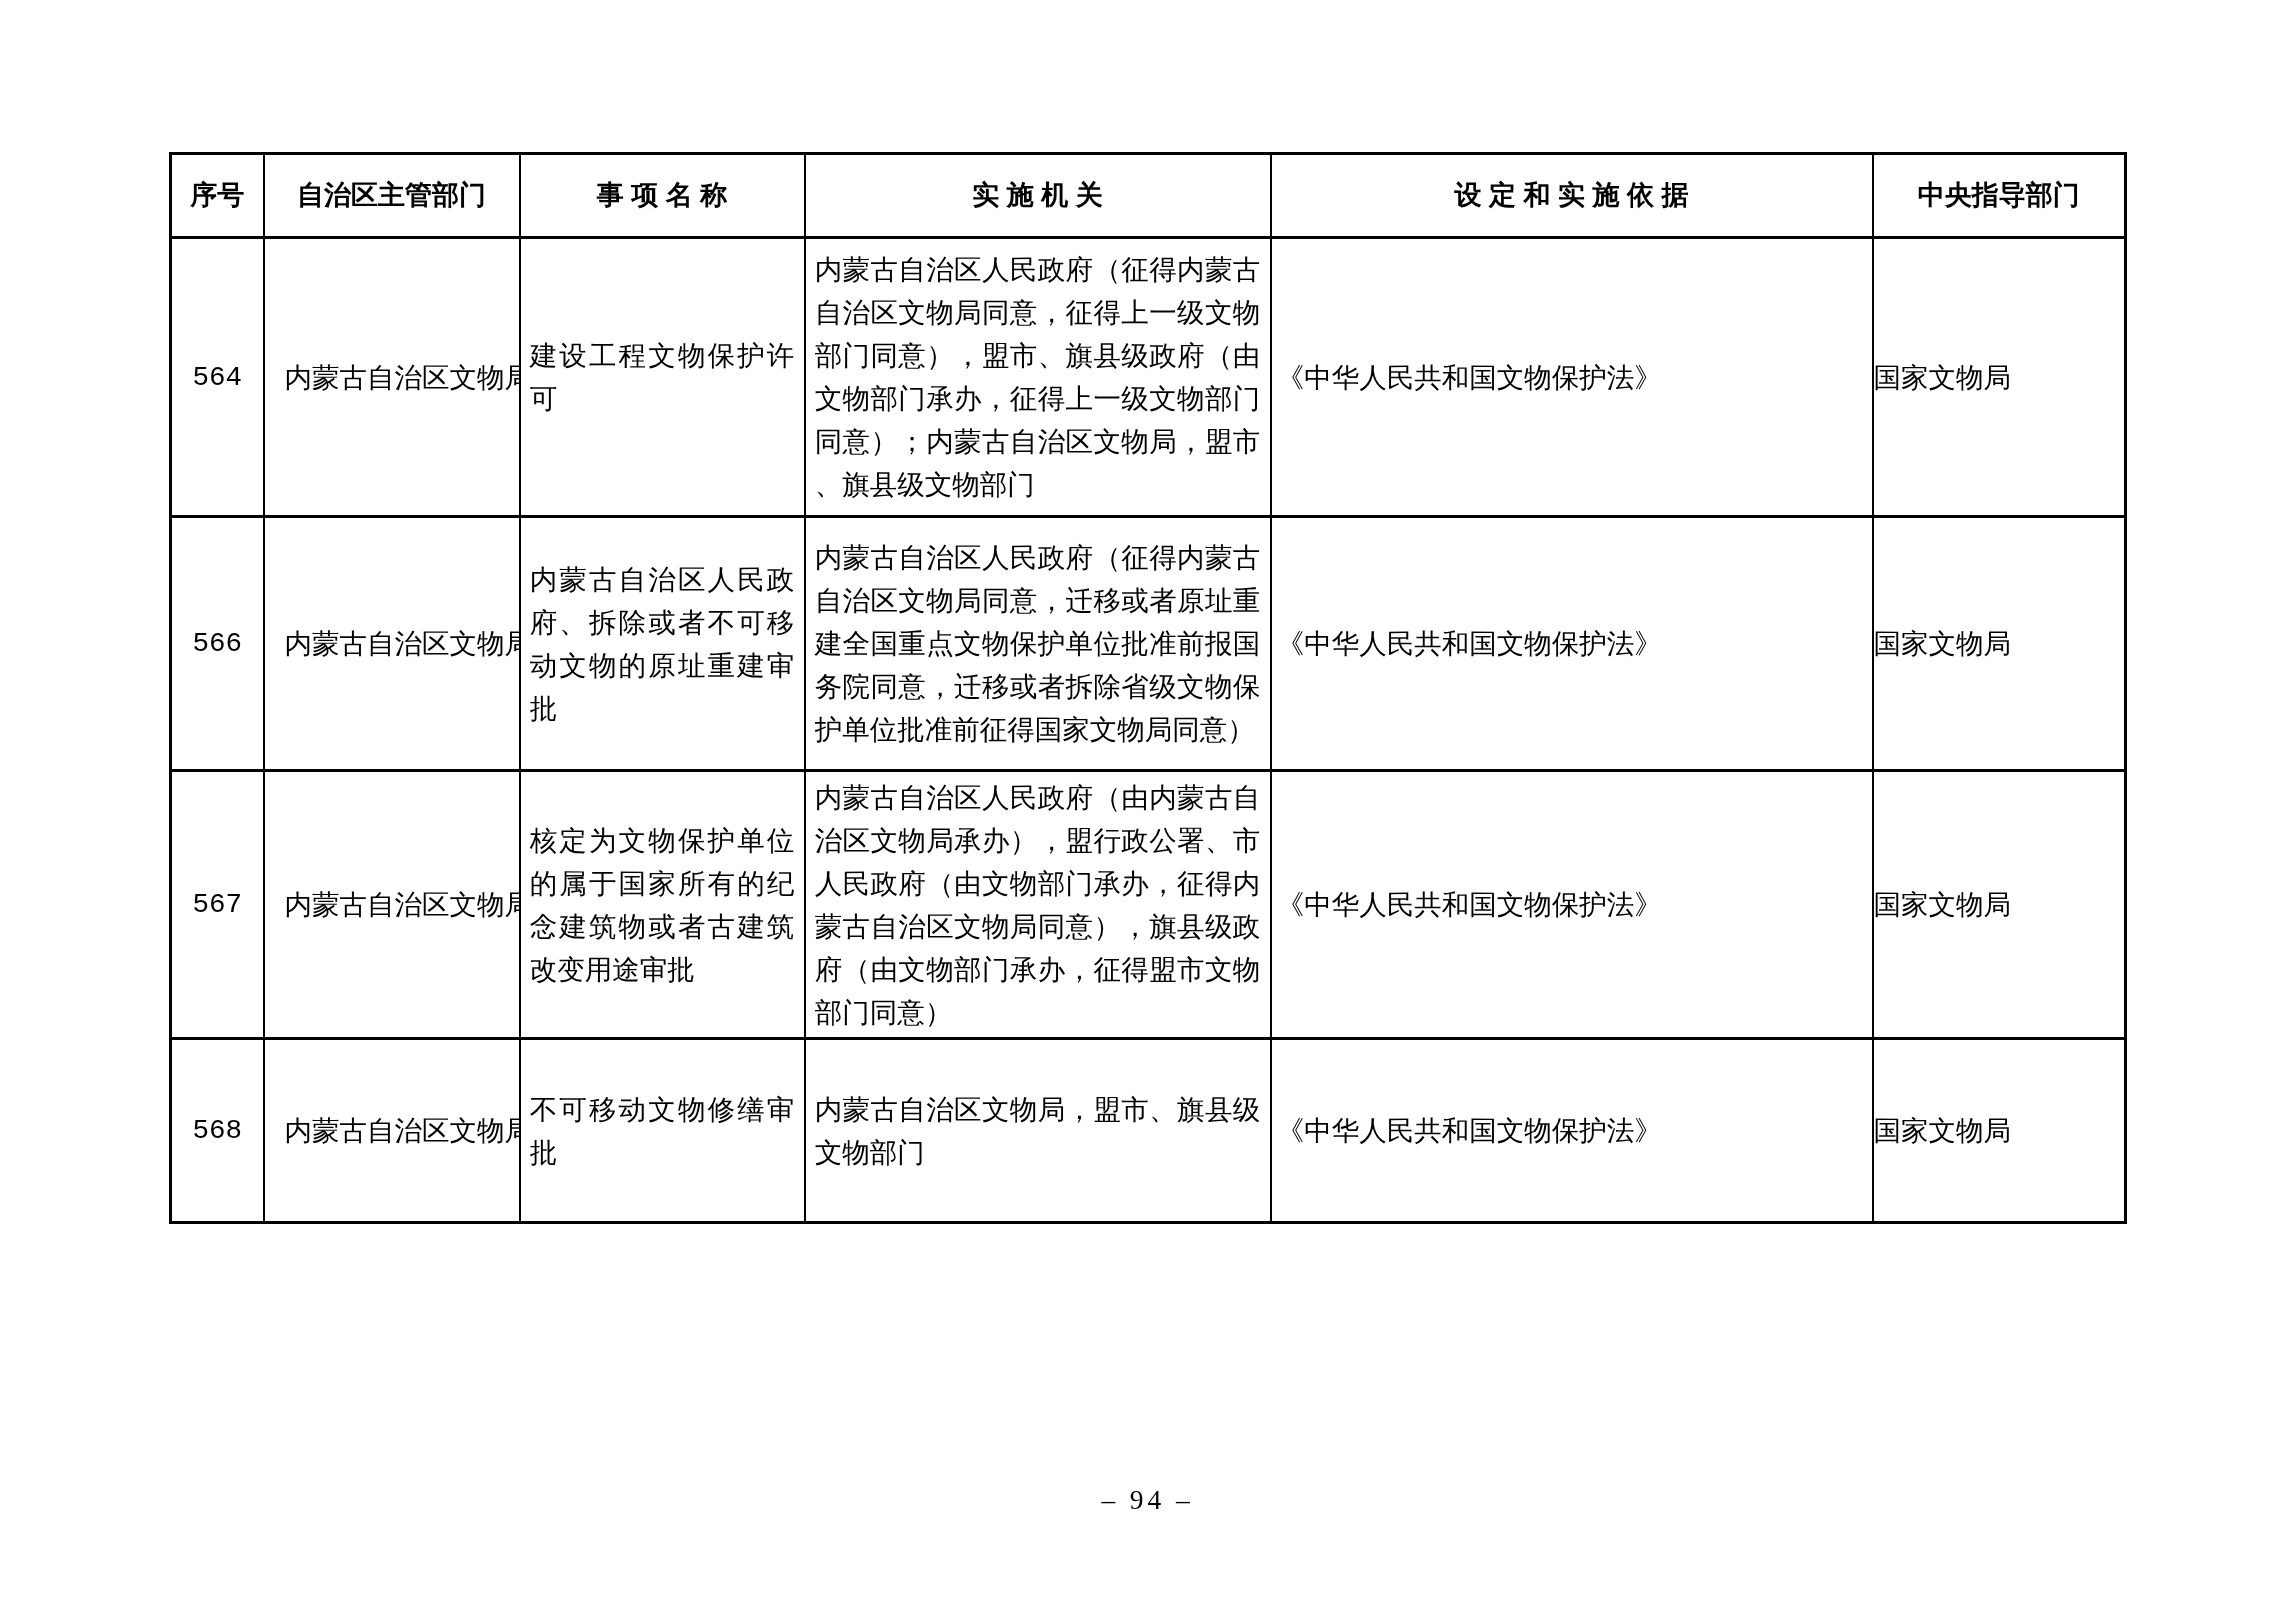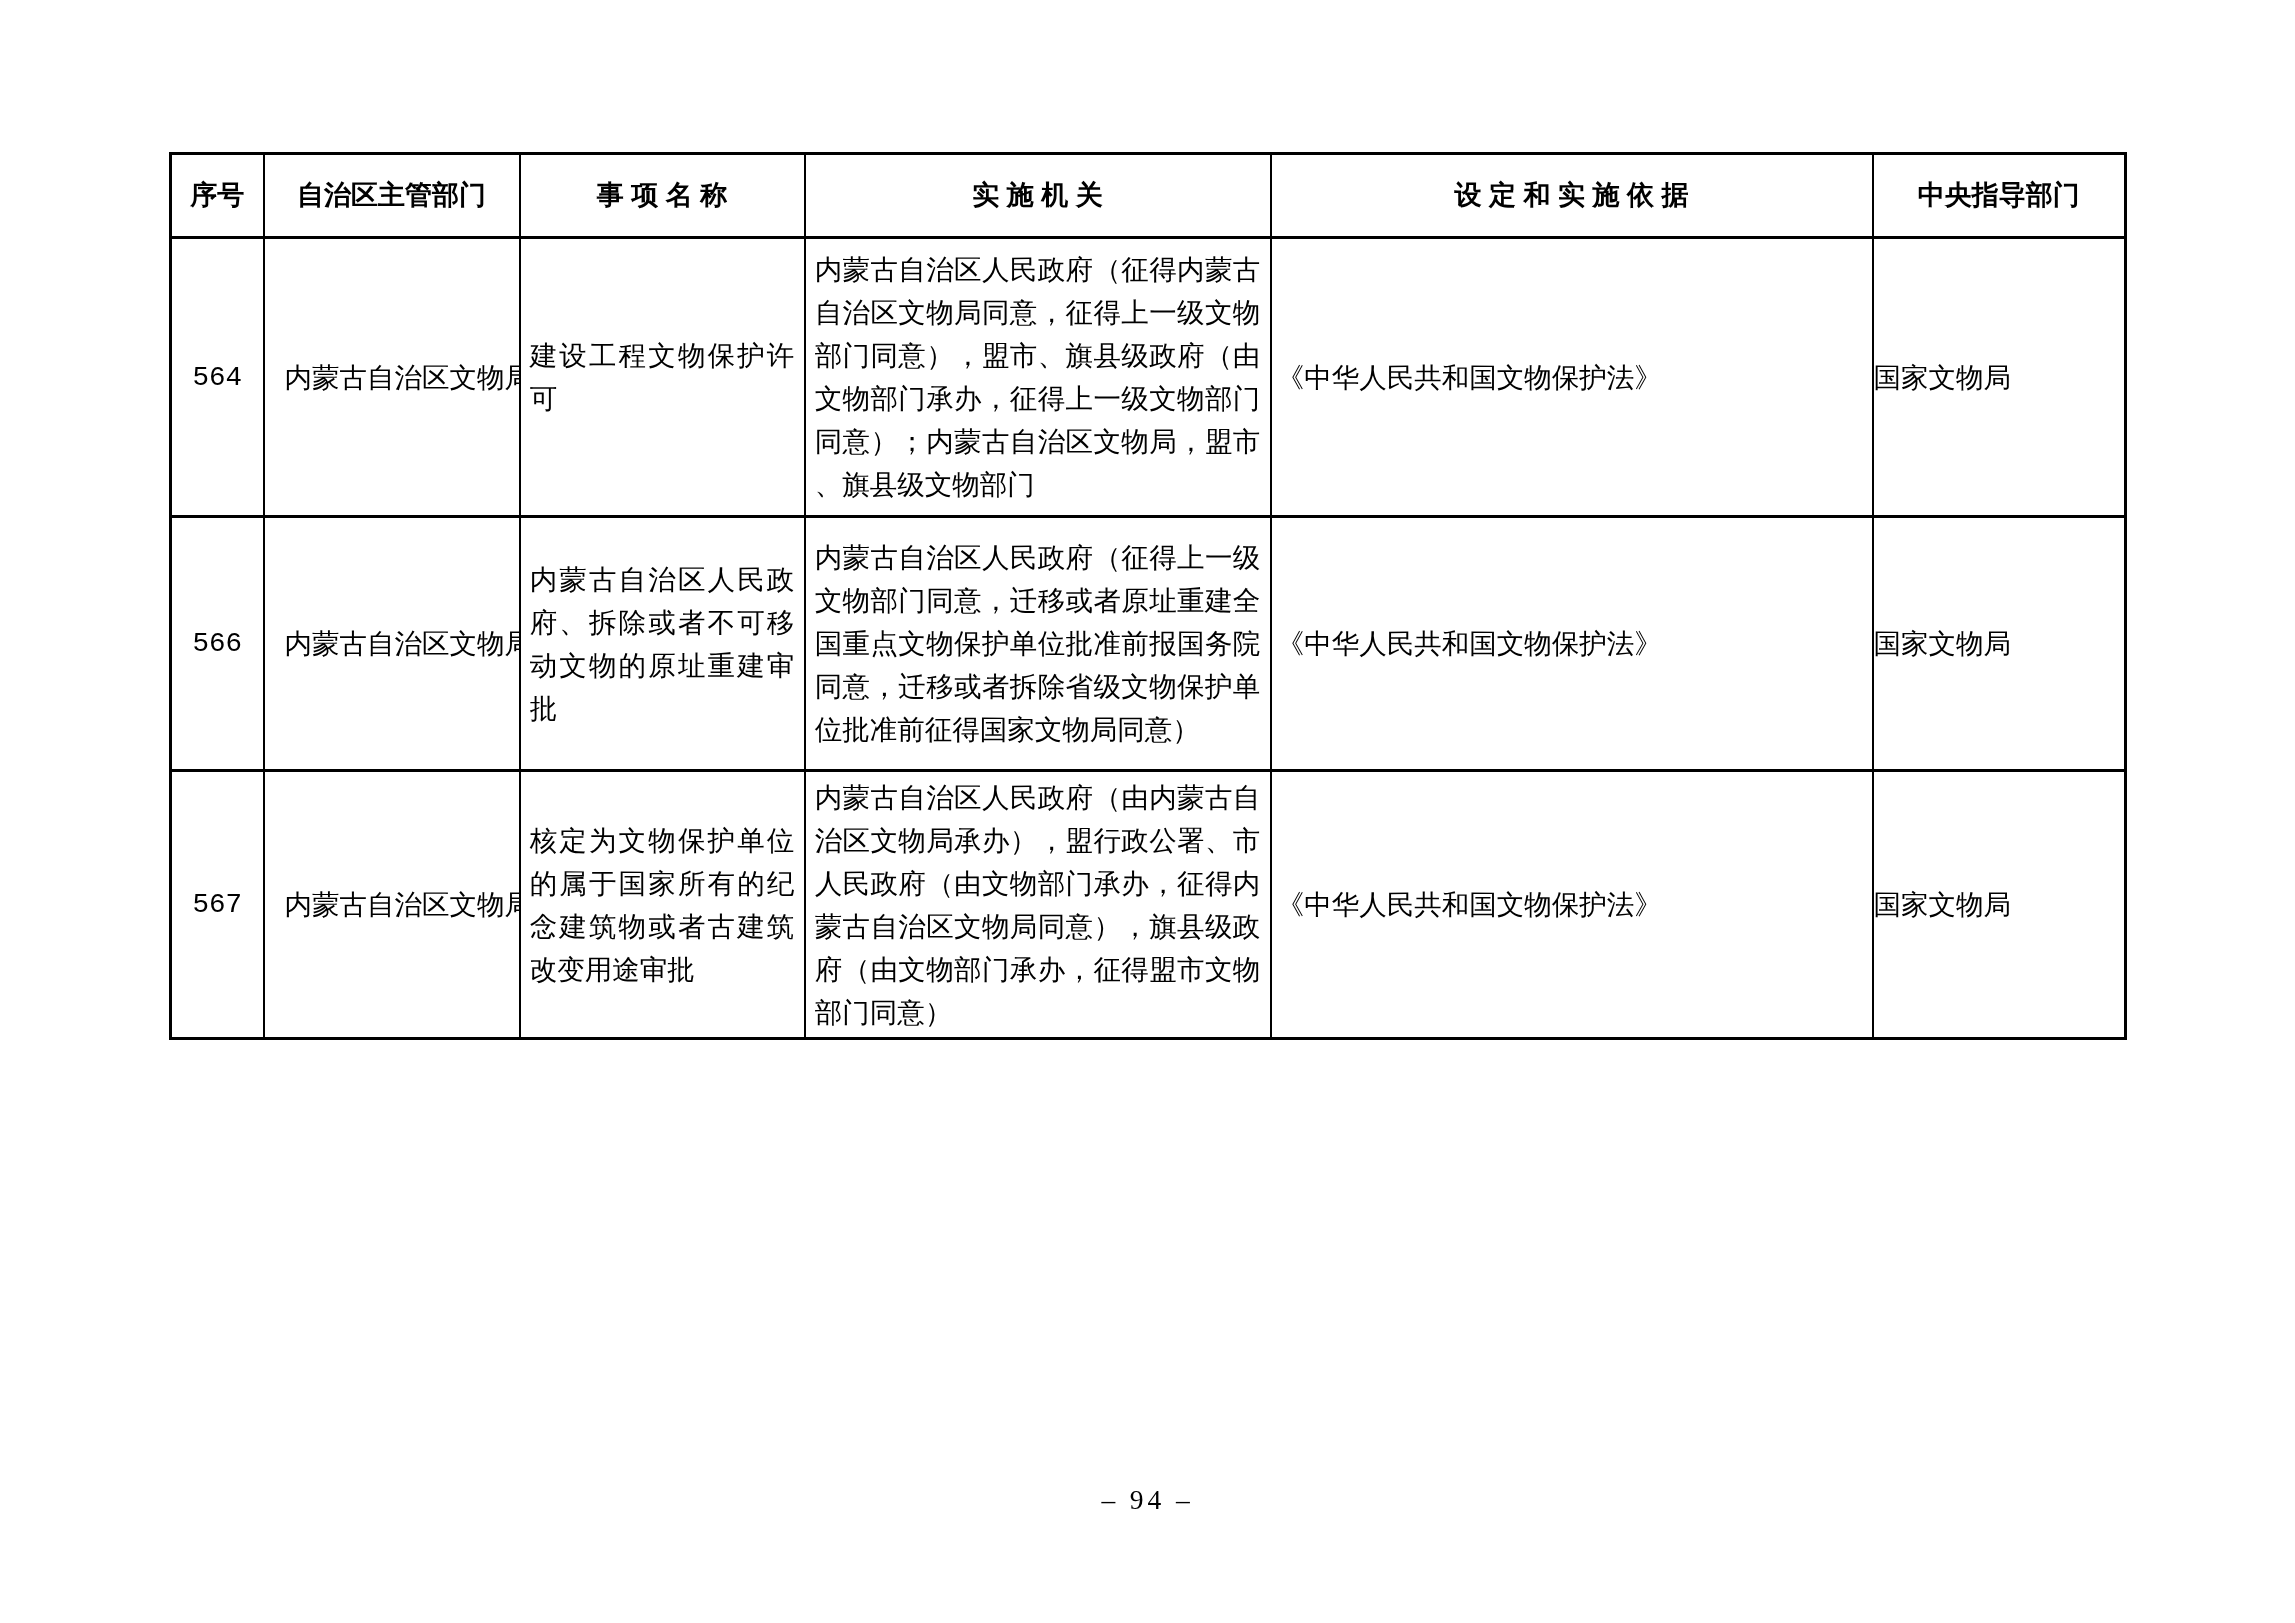--- a/index.html
+++ b/index.html
@@ -122,29 +122,37 @@
       <td class="cell-dept">内蒙古自治区文物局</td>
       <td class="cell-item">建设工程文物保护许可</td>
       <td class="cell-agency">内蒙古自治区人民政府（征得内蒙古自治区文物局同意，征得上一级文物部门同意），盟市、旗县级政府（由文物部门承办，征得上一级文物部门同意）；内蒙古自治区文物局，盟市、旗县级文物部门</td>
       <td class="cell-basis">《中华人民共和国文物保护法》</td>
       <td class="cell-central">国家文物局</td>
     </tr>
     <tr class="r-566">
       <td class="cell-seq">566</td>
       <td class="cell-dept">内蒙古自治区文物局</td>
       <td class="cell-item">内蒙古自治区人民政府、拆除或者不可移动文物的原址重建审批</td>
-      <td class="cell-agency">内蒙古自治区人民政府（征得上一级文物部门同意，迁移或者原址重建全国重点文物保护单位批准前报国务院同意，迁移或者拆除省级文物保护单位批准前征得国家文物局同意）</td>
+      <td class="cell-agency">内蒙古自治区人民政府（征得内蒙古自治区文物局同意，迁移或者原址重建全国重点文物保护单位批准前报国务院同意，迁移或者拆除省级文物保护单位批准前征得国家文物局同意）</td>
       <td class="cell-basis">《中华人民共和国文物保护法》</td>
       <td class="cell-central">国家文物局</td>
     </tr>
     <tr class="r-567">
       <td class="cell-seq">567</td>
       <td class="cell-dept">内蒙古自治区文物局</td>
       <td class="cell-item">核定为文物保护单位的属于国家所有的纪念建筑物或者古建筑改变用途审批</td>
       <td class="cell-agency">内蒙古自治区人民政府（由内蒙古自治区文物局承办），盟行政公署、市人民政府（由文物部门承办，征得内蒙古自治区文物局同意），旗县级政府（由文物部门承办，征得盟市文物部门同意）</td>
       <td class="cell-basis">《中华人民共和国文物保护法》</td>
       <td class="cell-central">国家文物局</td>
     </tr>
+    <tr class="r-568">
+      <td class="cell-seq">568</td>
+      <td class="cell-dept">内蒙古自治区文物局</td>
+      <td class="cell-item">不可移动文物修缮审批</td>
+      <td class="cell-agency">内蒙古自治区文物局，盟市、旗县级文物部门</td>
+      <td class="cell-basis">《中华人民共和国文物保护法》</td>
+      <td class="cell-central">国家文物局</td>
+    </tr>
   </tbody>
 </table>
 
 <div class="page-number">– 94 –</div>
 
 
 </body></html>

